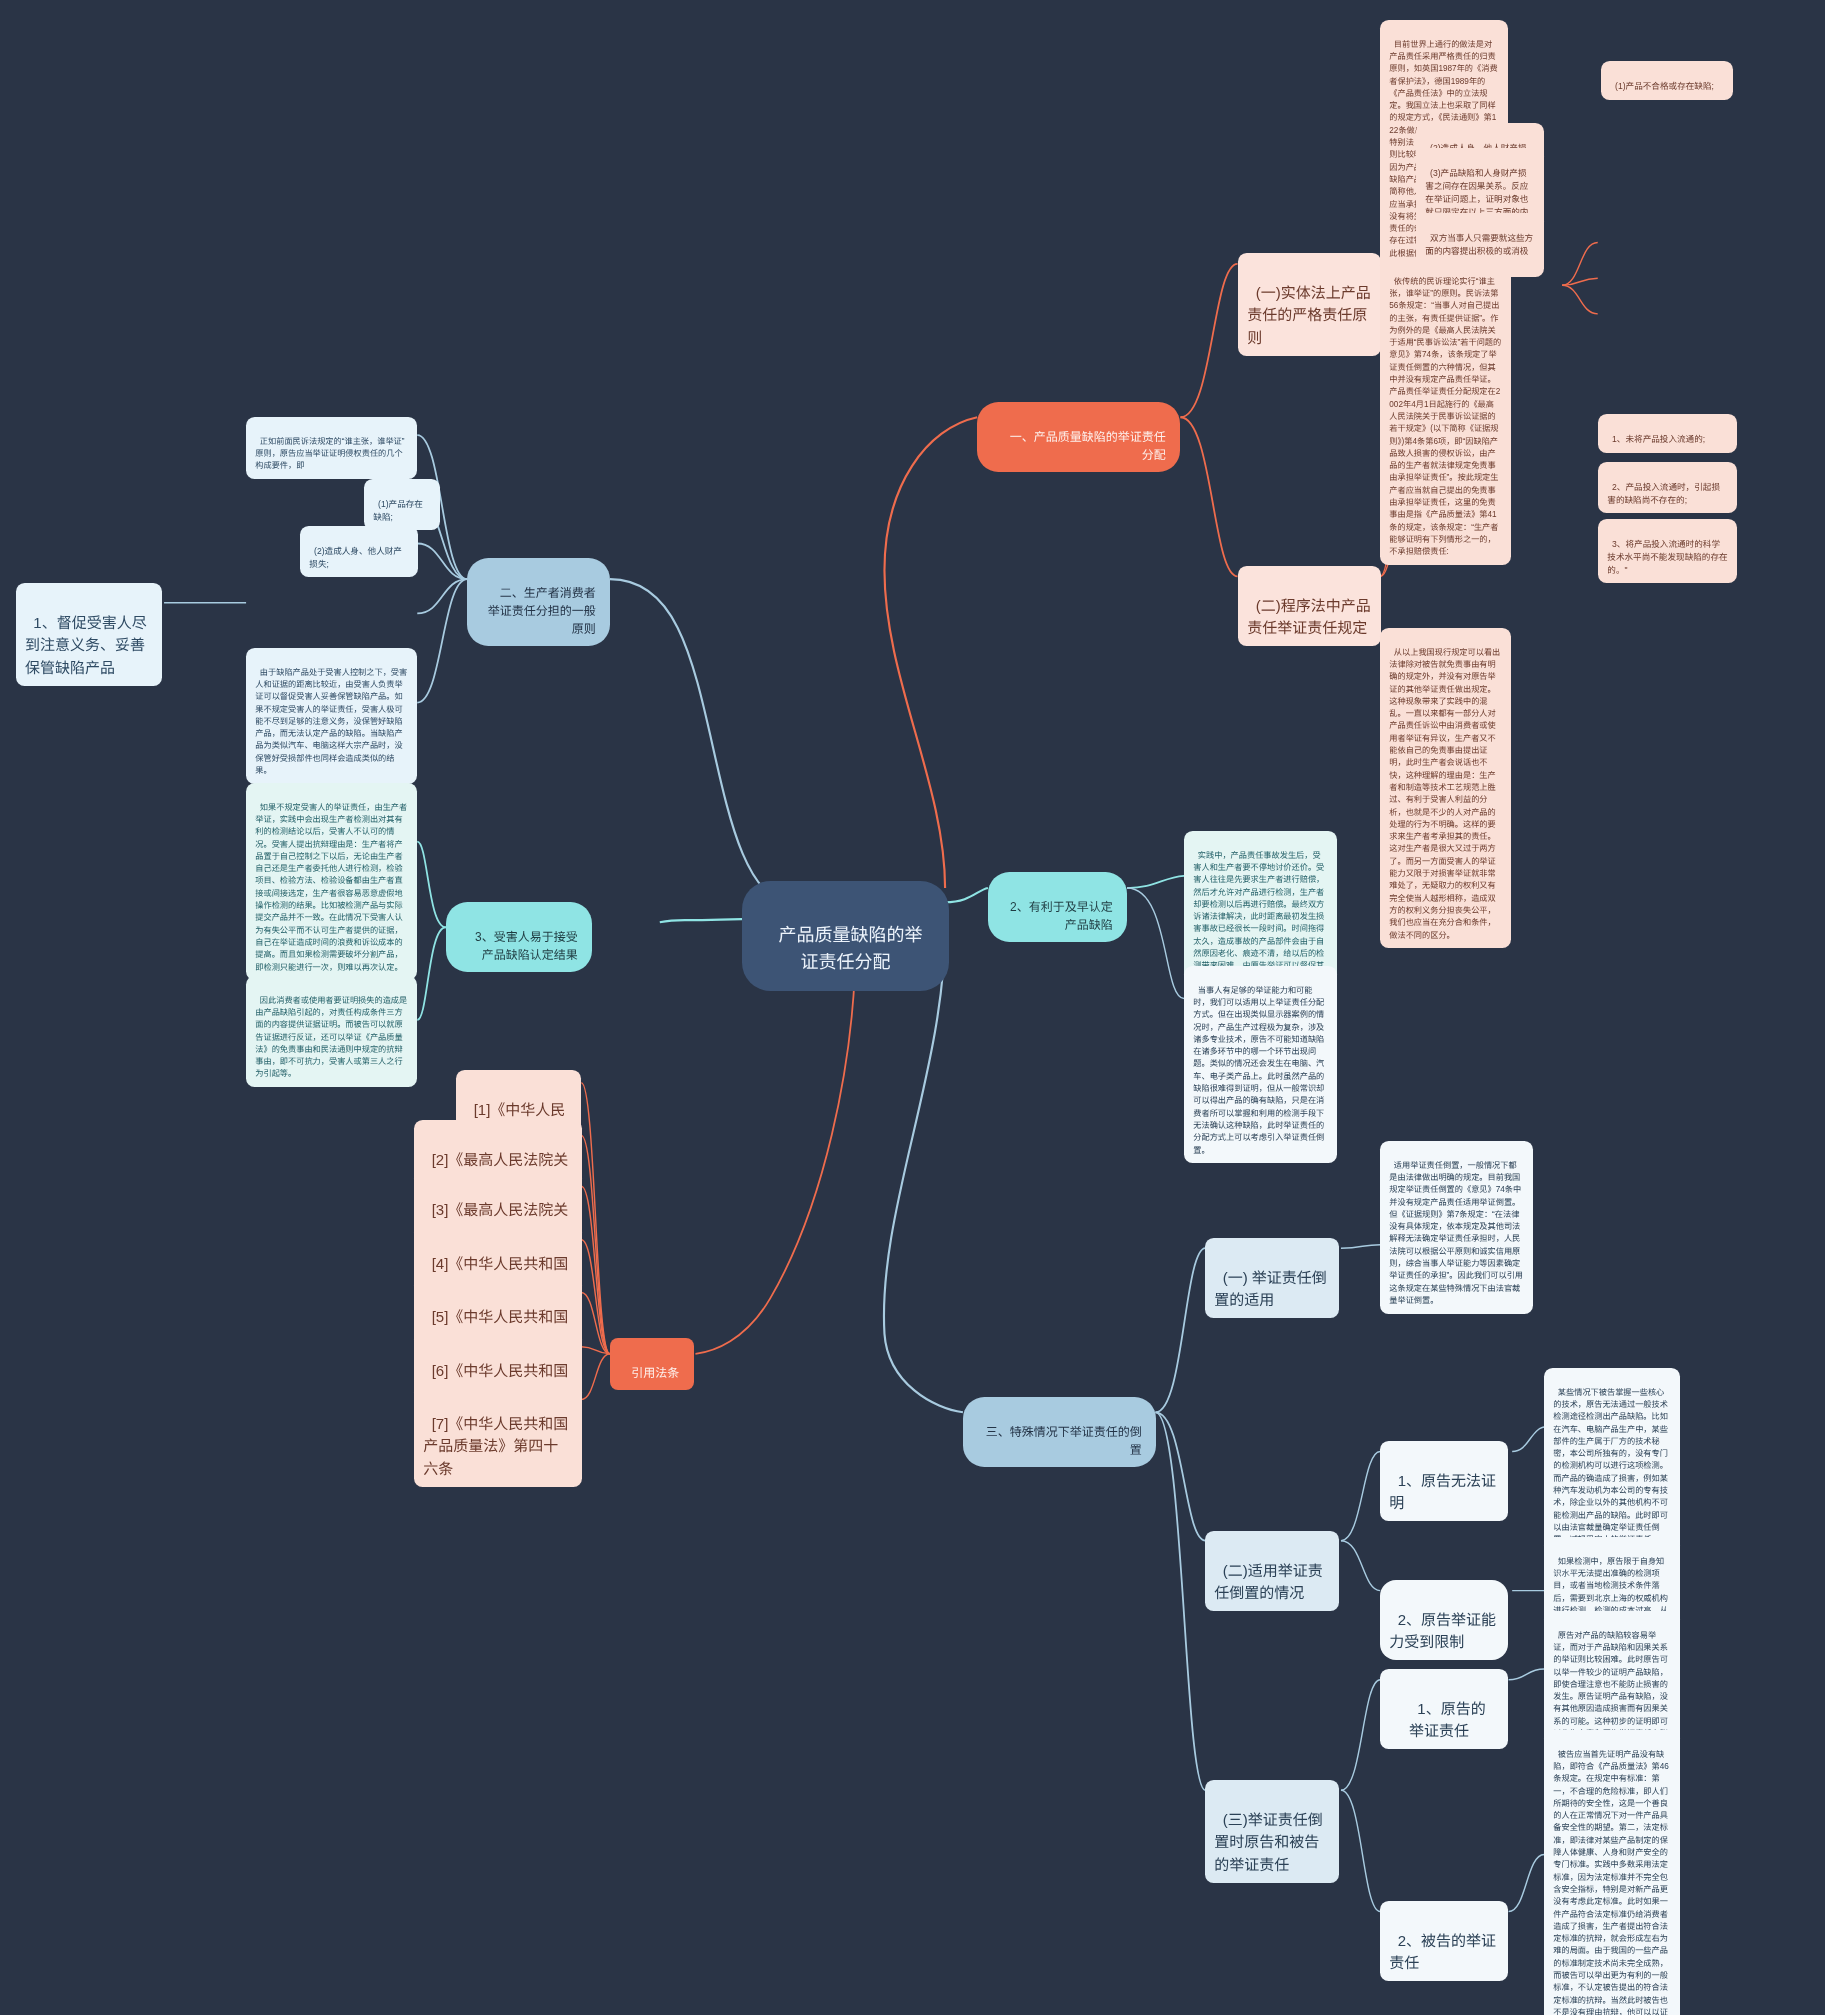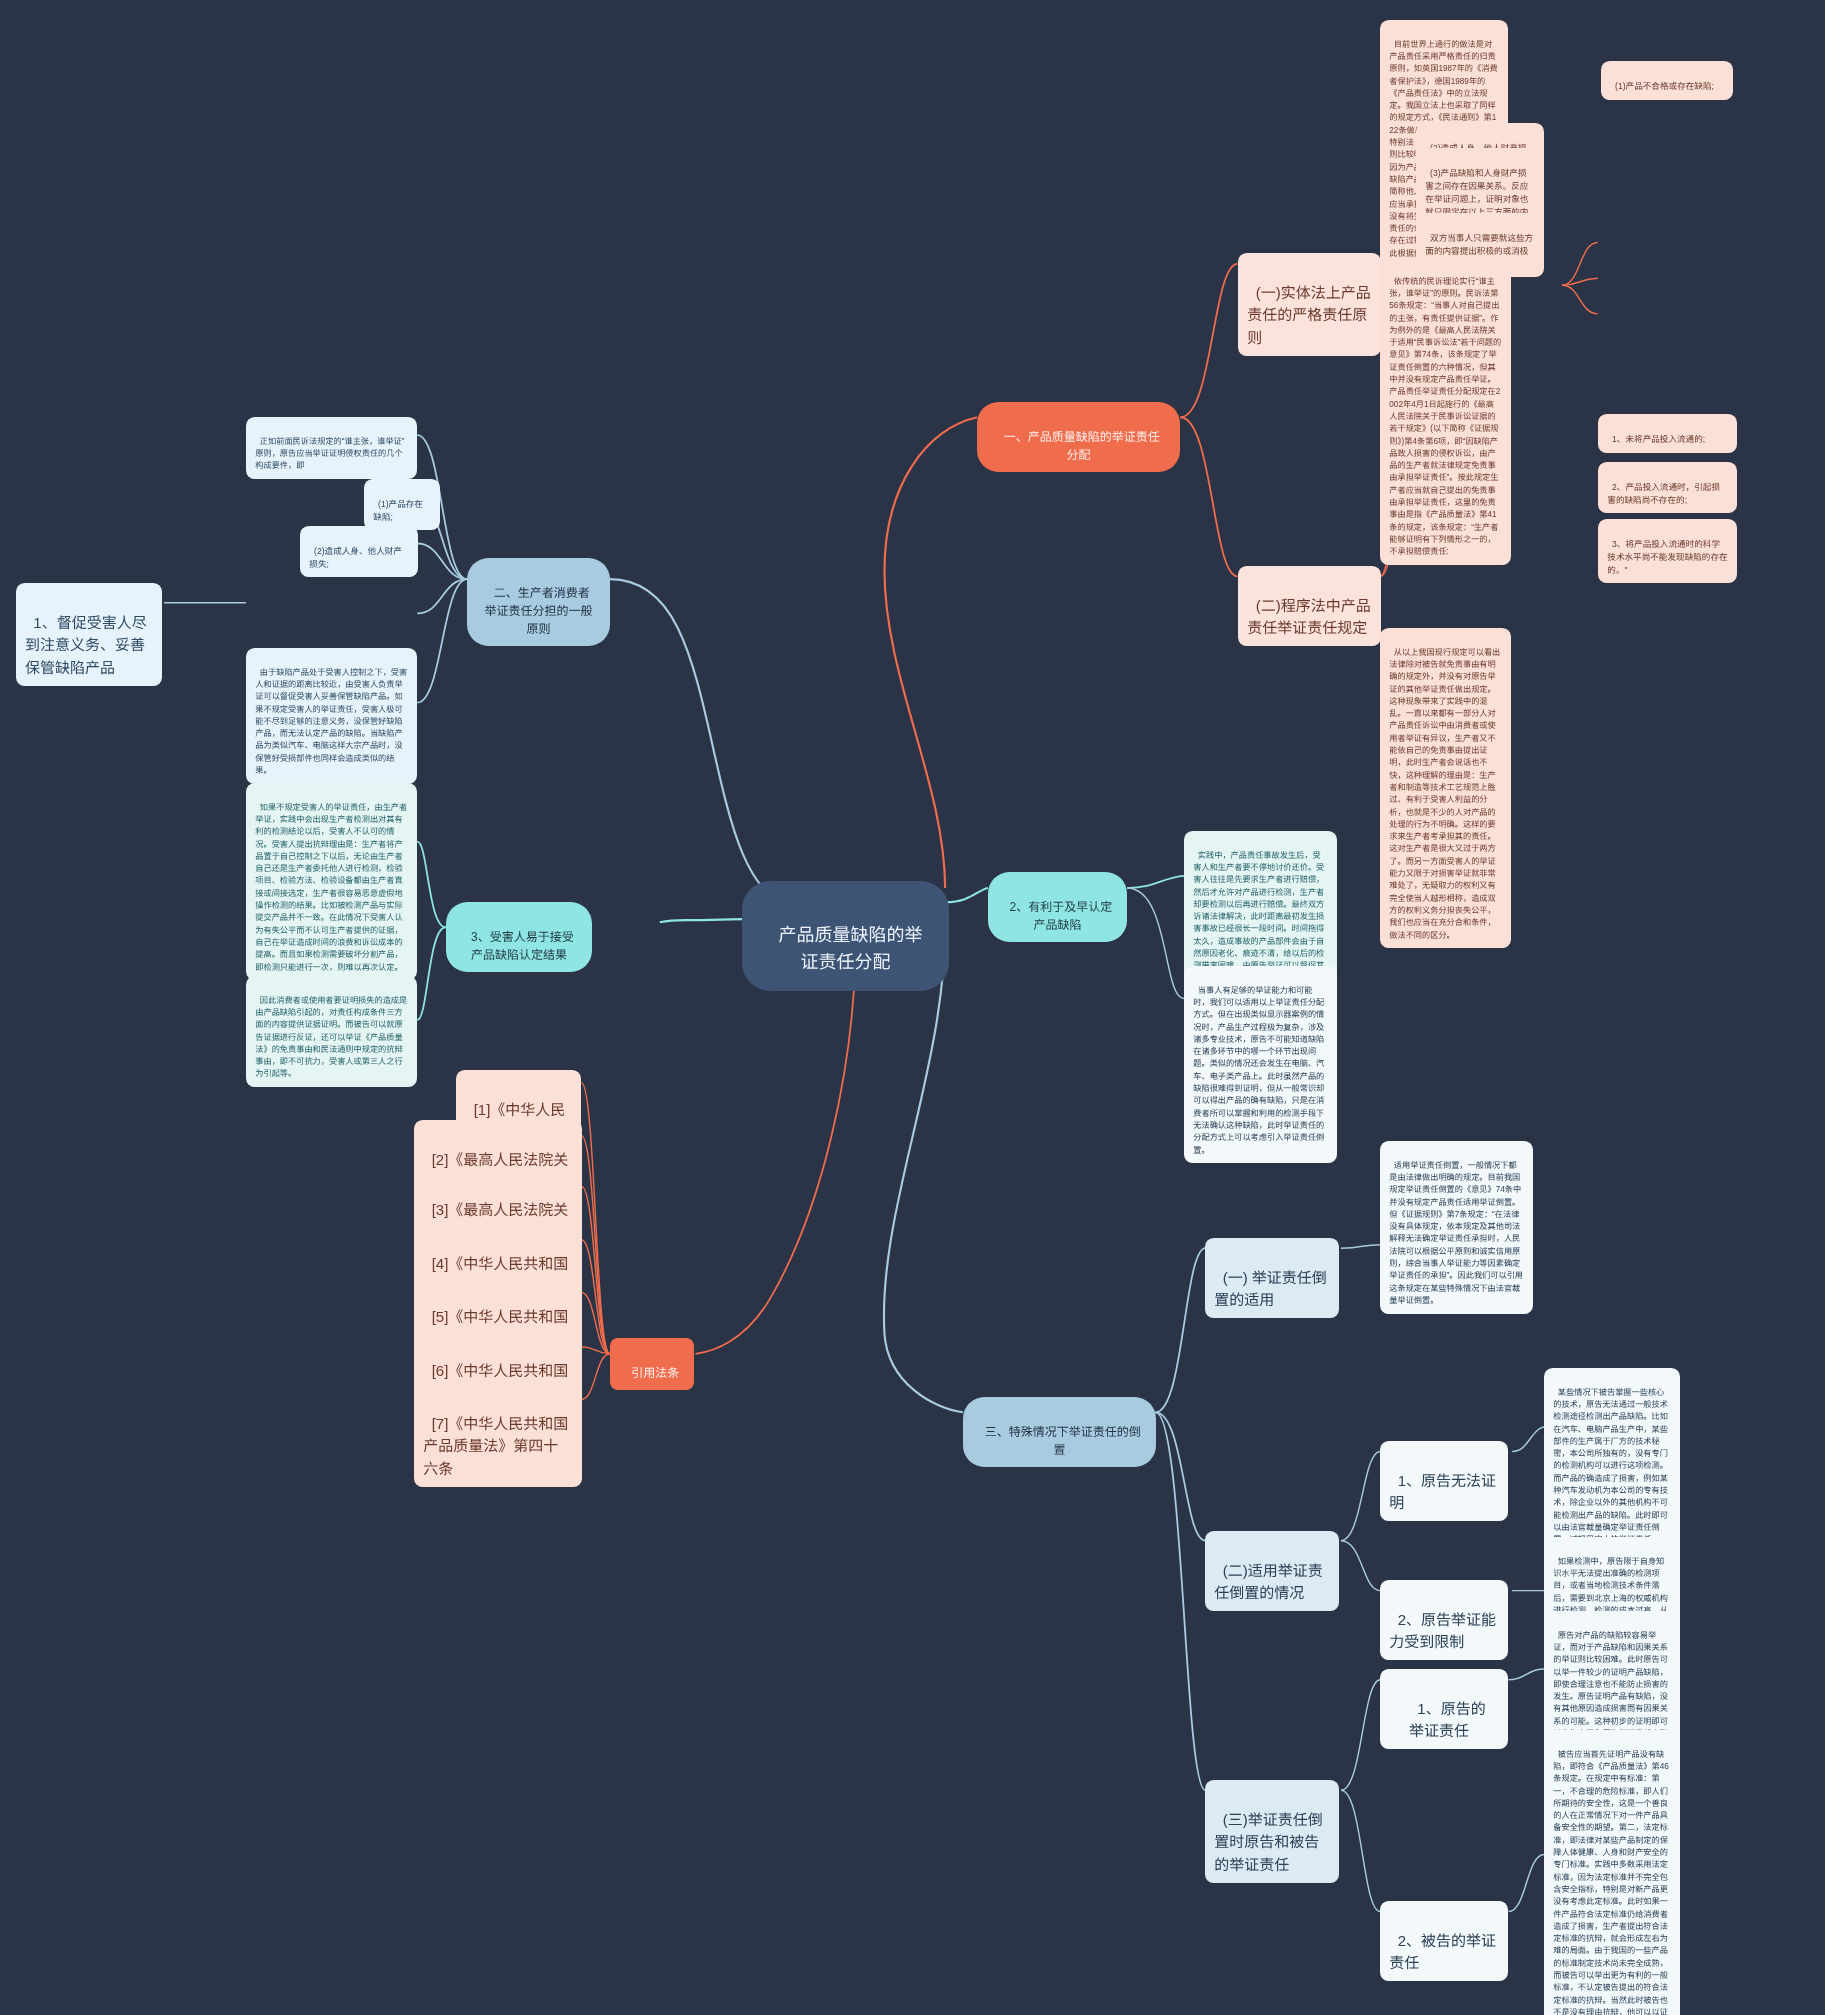--- a/index.html
+++ b/index.html
@@ -29,21 +29,21 @@
     background: #3d5475;
     color: #ecf3fb;
     font-size: 18px;
     border-radius: 28.5px;
     text-align: center;
     padding: 14.3px 18.5px;
     font-weight: normal;
   }
 
   
-  .cap { border-radius: 21.4px; text-align:center; padding: 7.8px 14.3px; font-size: 12px; }
+  .cap { border-radius: 21.4px; text-align:right; padding: 7.8px 14.3px; font-size: 12px; }
   .cap-orange { background:#ef6c4d; color:#fdf0ec; }
   .cap-blue   { background:#a8cbe0; color:#243447; }
   .cap-cyan   { background:#8fe4e4; color:#1f3c42; }
 
   
   .lf { border-radius: 8.6px; font-size: 8.2px; }
   .lf-peach  { background:#fbe3dc; color:#6b3a2c; }
   .lf-peach2 { background:#fae0d7; color:#6b3a2c; }
   .lf-ice    { background:#e7f3fa; color:#2e4a63; }
   .lf-mint   { background:#e4f5f3; color:#236068; }
@@ -249,21 +249,21 @@
 </div>
 
 <div class="node lf lf-white md" style="left:1380px; top:1441px; width:128px;">
   <span>1、原告无法证明</span>
 </div>
 
 <div class="node lf lf-white" style="left:1544px; top:1368px; width:136px;">
   <span>某些情况下被告掌握一些核心的技术，原告无法通过一般技术检测途径检测出产品缺陷。比如在汽车、电脑产品生产中，某些部件的生产属于厂方的技术秘密，本公司所独有的，没有专门的检测机构可以进行这项检测。而产品的确造成了损害，例如某种汽车发动机为本公司的专有技术，除企业以外的其他机构不可能检测出产品的缺陷。此时即可以由法官裁量确定举证责任倒置，减轻受害人的举证责任。</span>
 </div>
 
-<div class="node lf lf-white md" style="left:1380px; top:1580px; width:128px;">
+<div class="node lf lf-white md" style="left:1380px; top:1580px; width:128px;border-radius:16px;">
   <span>2、原告举证能力受到限制</span>
 </div>
 
 <div class="node lf lf-white" style="left:1544px; top:1537px; width:136px;">
   <span>如果检测中，原告限于自身知识水平无法提出准确的检测项目，或者当地检测技术条件落后，需要到北京上海的权威机构进行检测，检测的成本过高。从经济上和学科知识上原告承担举证责任都比较困难。此时法官也可以裁量举证倒置，由被告举证以减轻原告的负担。</span>
 </div>
 
 <div class="node lf lf-blue md" style="left:1205px; top:1780px; width:134px;">
   <span>(三)举证责任倒置时原告和被告的举证责任</span>
 </div>

